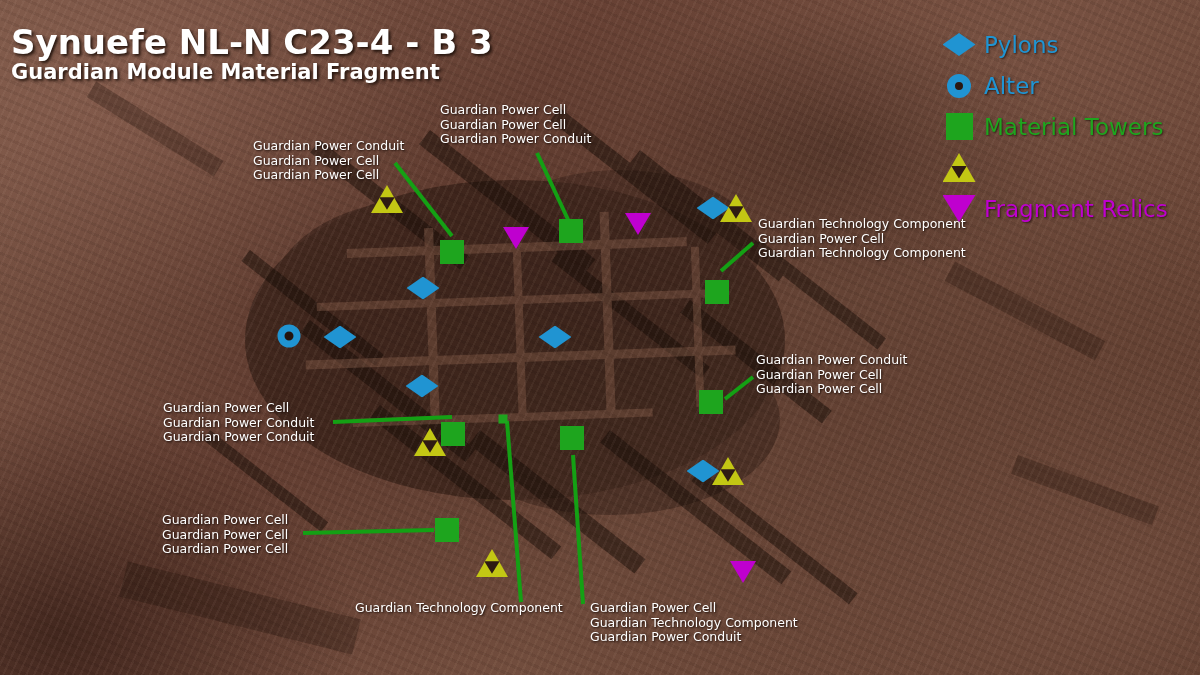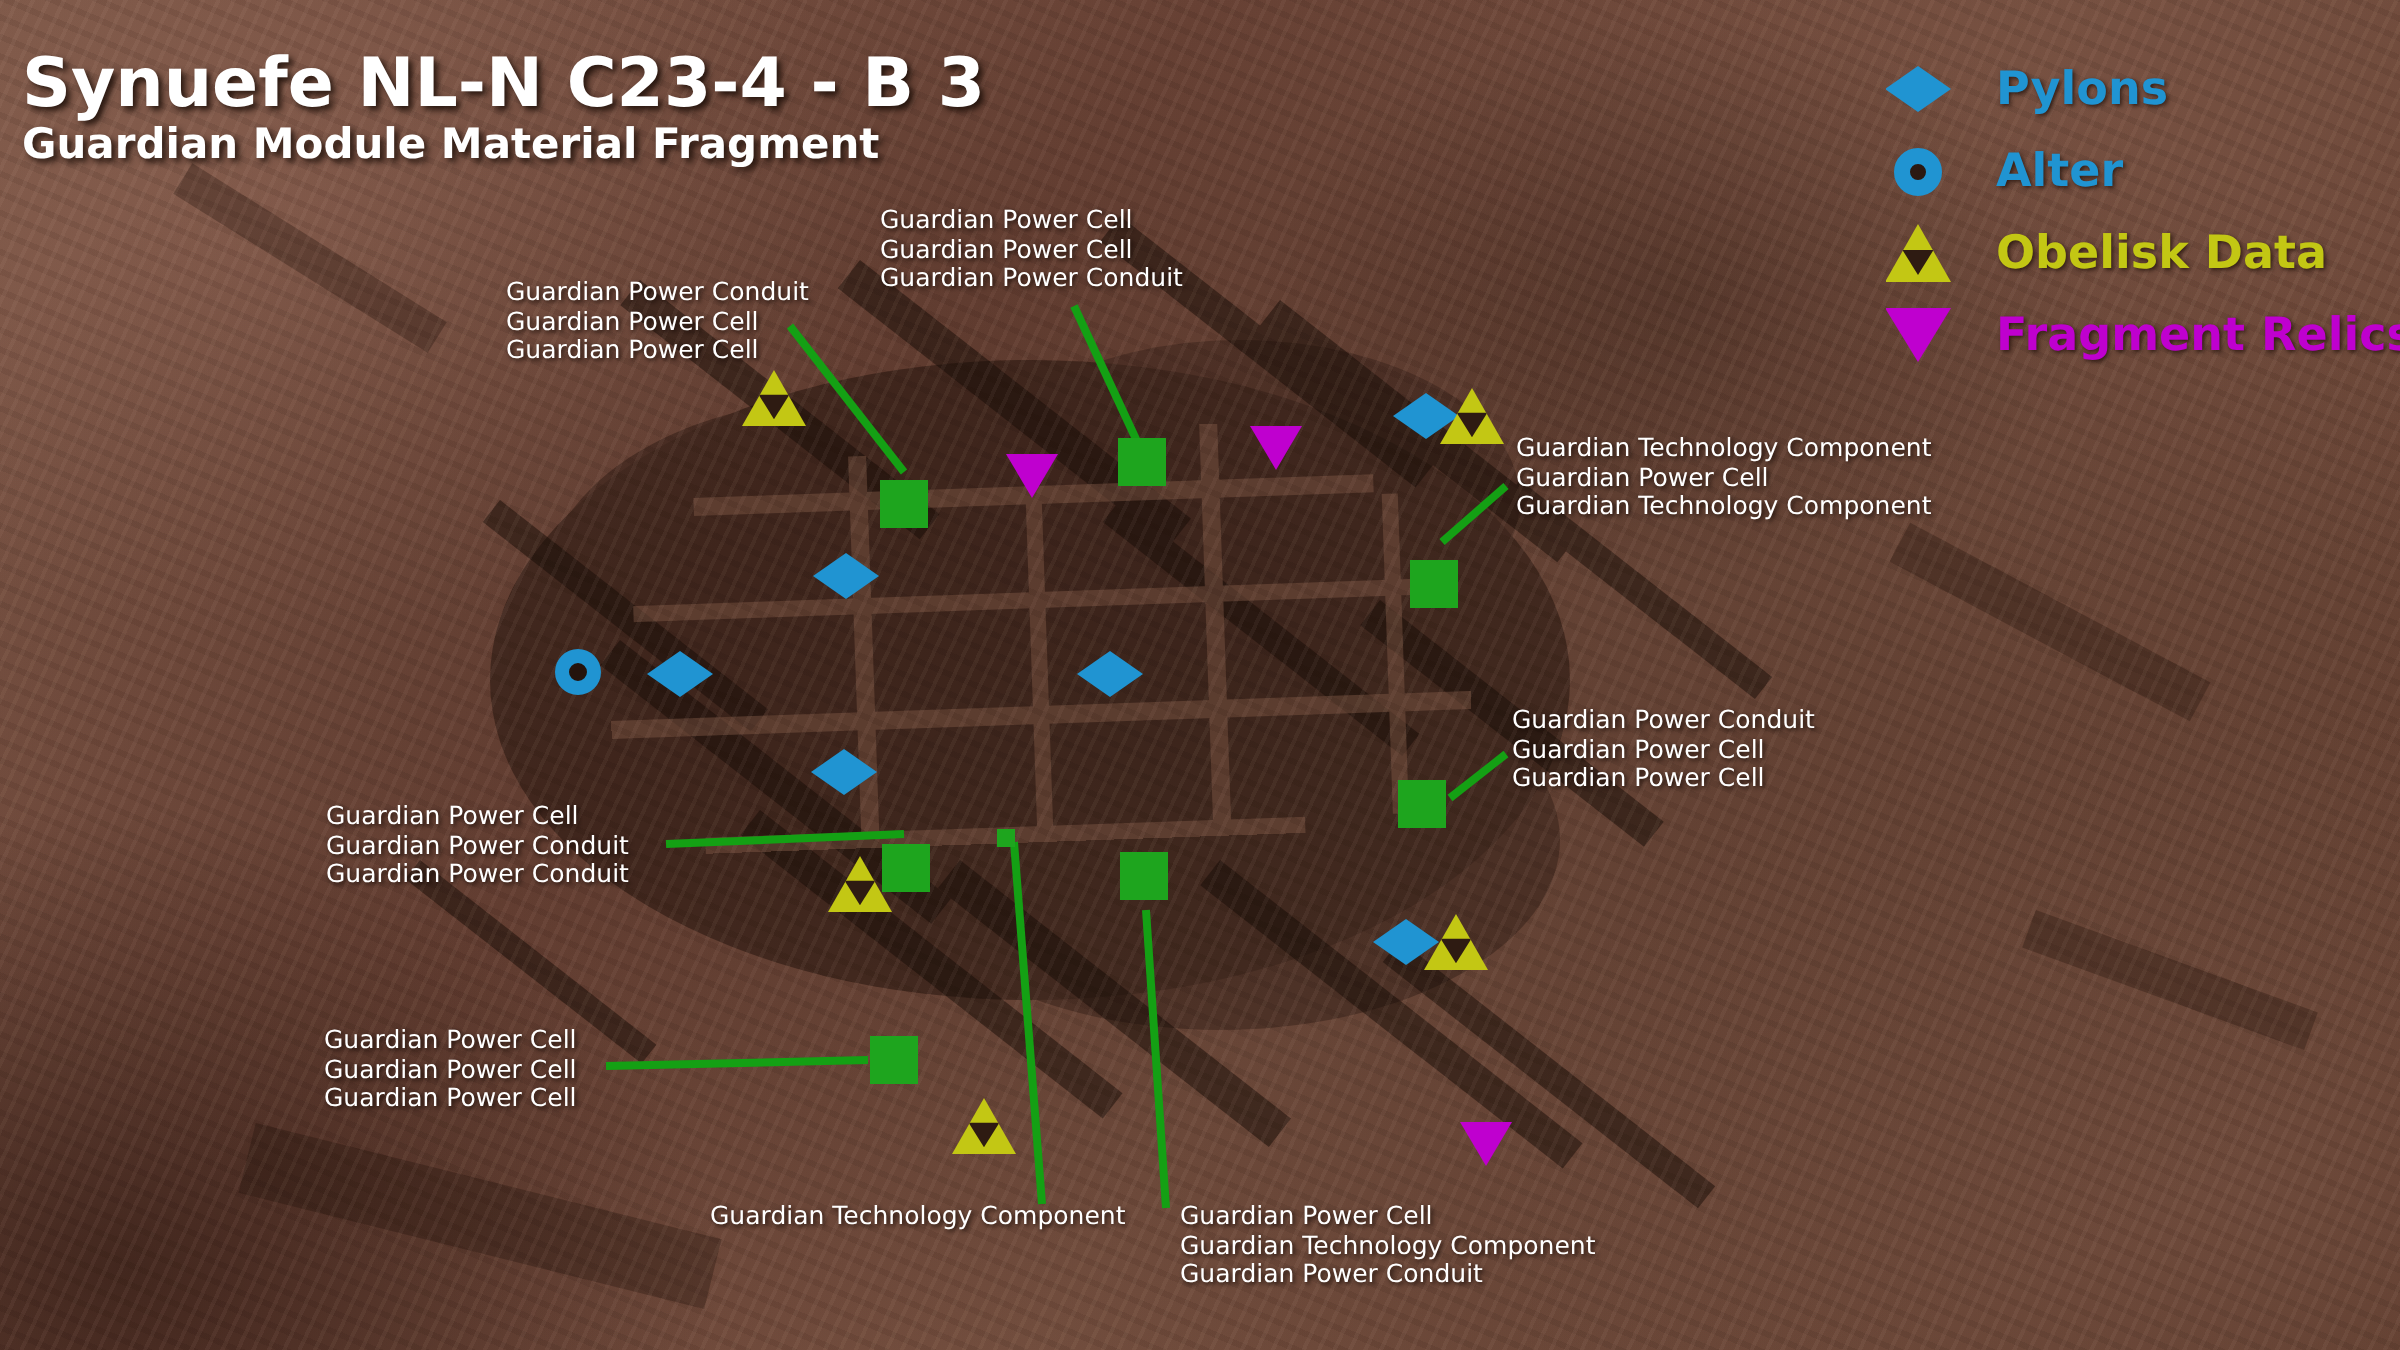--- a/index.html
+++ b/index.html
@@ -22,21 +22,21 @@
       repeating-linear-gradient(23deg, rgba(22,9,4,.07) 0 3px, rgba(0,0,0,0) 3px 9px);
   }
   svg.layer{position:absolute;left:0;top:0;}
   .hdr{position:absolute;left:11px;color:#fff;text-shadow:2px 2px 3px rgba(25,12,6,.85);white-space:nowrap;}
   #title{top:22px;font-size:34px;font-weight:700;}
   #subtitle{top:60px;font-size:21px;font-weight:700;}
   
   #legend{position:absolute;left:940px;top:24px;}
   .legend-row{display:flex;align-items:center;height:41px;}
   .legend-ic{width:38px;display:flex;justify-content:center;align-items:center;flex:none;}
-  .legend-label{font-size:23px;font-weight:700;margin-left:20px;white-space:nowrap;text-shadow:1px 1px 2px rgba(25,12,6,.7);text-align:center;}
+  .legend-label{font-size:23px;font-weight:400;margin-left:6px;white-space:nowrap;text-shadow:1px 1px 2px rgba(25,12,6,.7);text-align:center;}
   .ic-diamond{width:33px;height:23px;background:var(--c-pylon);clip-path:polygon(50% 0,100% 50%,50% 100%,0 50%);}
   .ic-ring{width:24px;height:24px;border:8px solid var(--c-alter);border-radius:50%;background:rgba(32,16,10,.85);box-sizing:border-box;}
   .ic-square{width:27px;height:27px;background:var(--c-tower);}
   .ic-tri{position:relative;width:33px;height:29px;background:var(--c-obelisk);clip-path:polygon(50% 0,100% 100%,0 100%);}
   .ic-tri .hole{position:absolute;left:26%;top:44%;width:48%;height:44%;background:#2e1b12;clip-path:polygon(0 0,100% 0,50% 100%);}
   .ic-tridown{width:33px;height:27px;background:var(--c-relic);clip-path:polygon(0 0,100% 0,50% 100%);}
   
   .marker{position:absolute;transform:translate(-50%,-50%);}
   .pylon{width:33px;height:23px;background:var(--c-pylon);clip-path:polygon(50% 0,100% 50%,50% 100%,0 50%);}
   .alter{width:23px;height:23px;border:7px solid var(--c-alter);border-radius:50%;background:rgba(32,16,10,.85);box-sizing:border-box;}
@@ -191,25 +191,30 @@
       <span class="legend-label" style="color: rgb(32, 148, 210);">Pylons</span>
     </div>
     <div class="legend-row">
       <span class="legend-ic">
           <span class="ic-ring"></span>
         </span>
       <span class="legend-label" style="color: rgb(32, 148, 210);">Alter</span>
     </div>
     <div class="legend-row">
       <span class="legend-ic">
+          <span class="ic-square"></span>
+        </span>
+      <span class="legend-label" style="color: rgb(30, 165, 30);">Material Towers</span>
+    </div>
+    <div class="legend-row">
+      <span class="legend-ic">
           <span class="ic-tri">
             <span class="hole"></span>
           </span>
         </span>
-      <span class="legend-label" style="color: rgb(195, 199, 20);">Obelisk Data</span>
     </div>
     <div class="legend-row">
       <span class="legend-ic">
           <span class="ic-tridown"></span>
         </span>
       <span class="legend-label" style="color: rgb(191, 0, 207);">Fragment Relics</span>
     </div>
   </div>
 
 </div>

